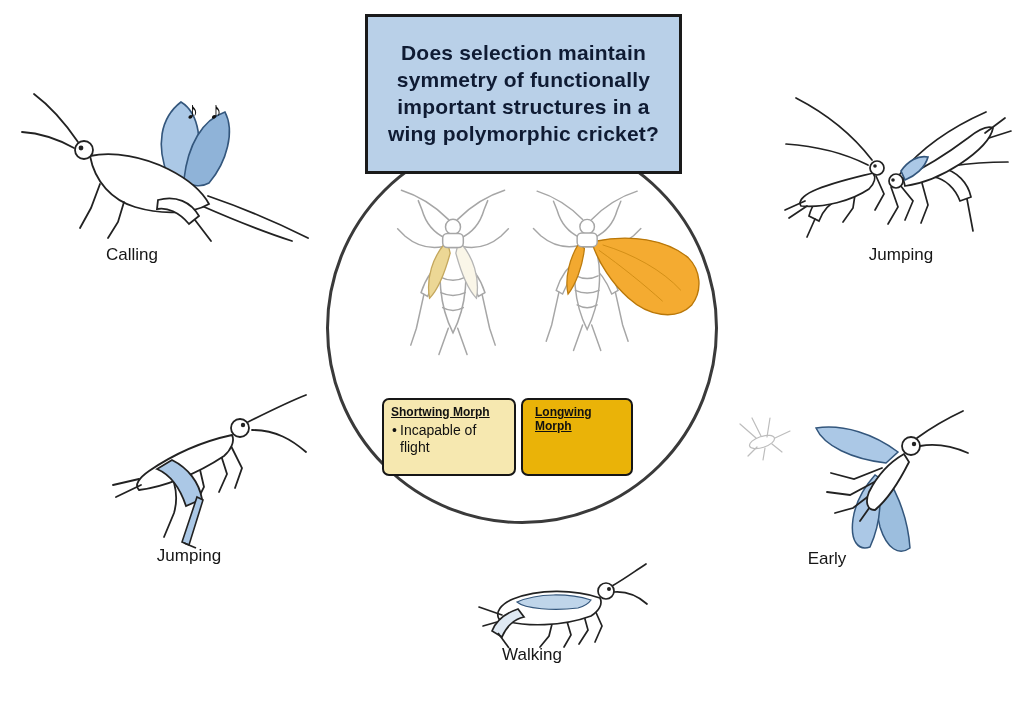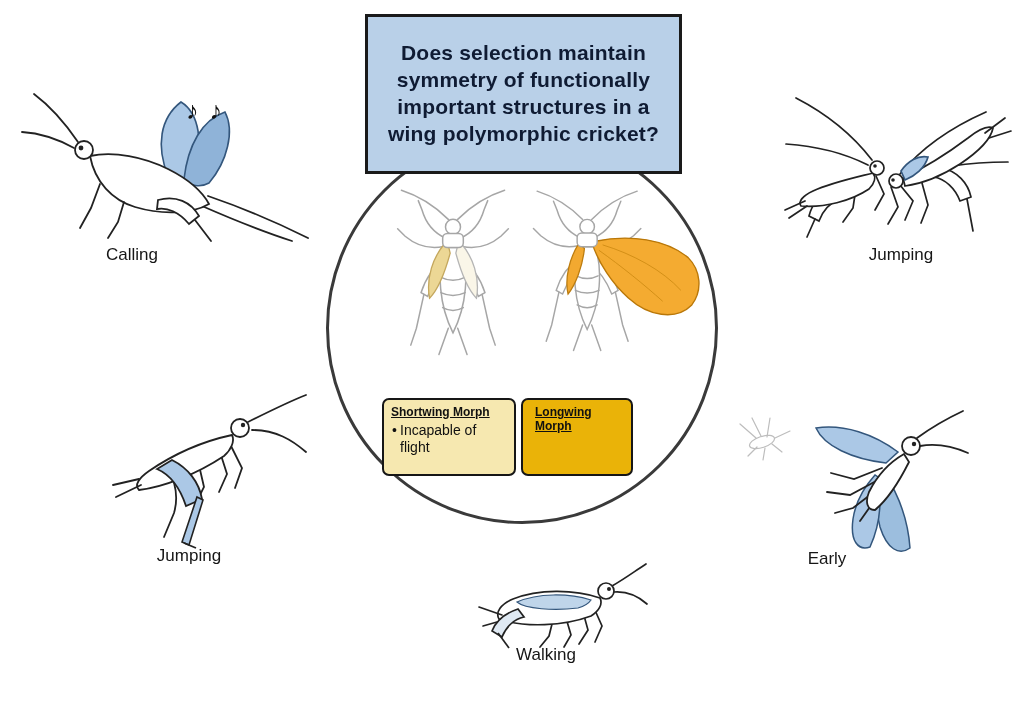--- a/index.html
+++ b/index.html
@@ -235,15 +235,15 @@
       <path d="M90,62 L69,68"></path>
     </g>
     <path d="M177,42 C154,35 124,35 103,44 C111,51 140,53 164,50 C171,48 175,45 177,42 Z" fill="#bfd5ea" stroke="#33567c" stroke-width="1.2"></path>
     <path d="M104,51 C92,55 82,63 78,73 L88,79 C92,69 100,61 110,59 Z" fill="#dfe9f3" stroke="#222222" stroke-width="1.7"></path>
     <path d="M84,75 L95,90" stroke="#222222" stroke-width="1.7" fill="none"></path>
     <g fill="#ffffff" stroke="#222222" stroke-width="1.7">
       <circle cx="192" cy="33" r="8"></circle>
       <circle cx="195" cy="31" r="2" fill="#222222" stroke="none"></circle>
     </g>
   </svg>
-  <div class="behavior-label" style="left:532px; top:645px;margin-left:14px;">Walking</div>
+  <div class="behavior-label" style="left:532px; top:645px;">Walking</div>
 
 </div>
 
 </body></html>

